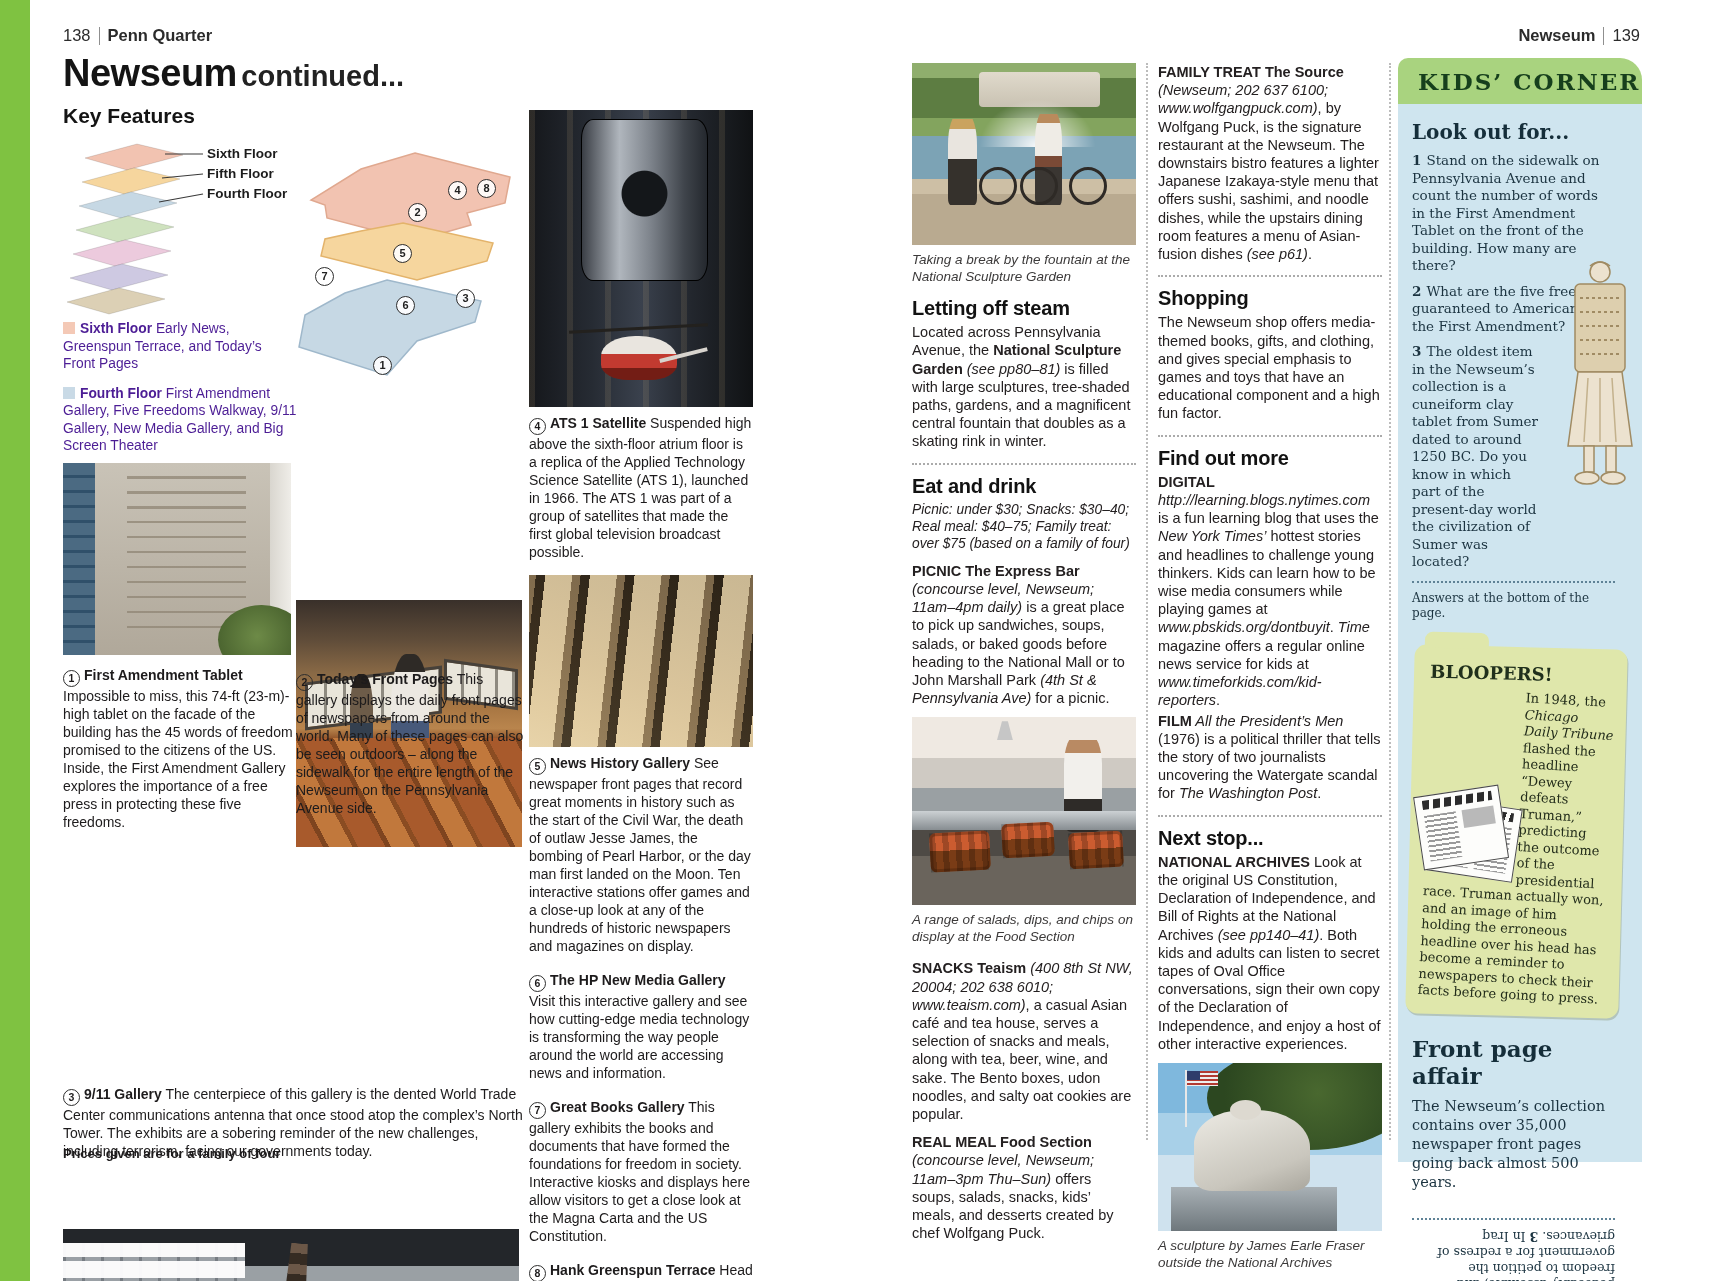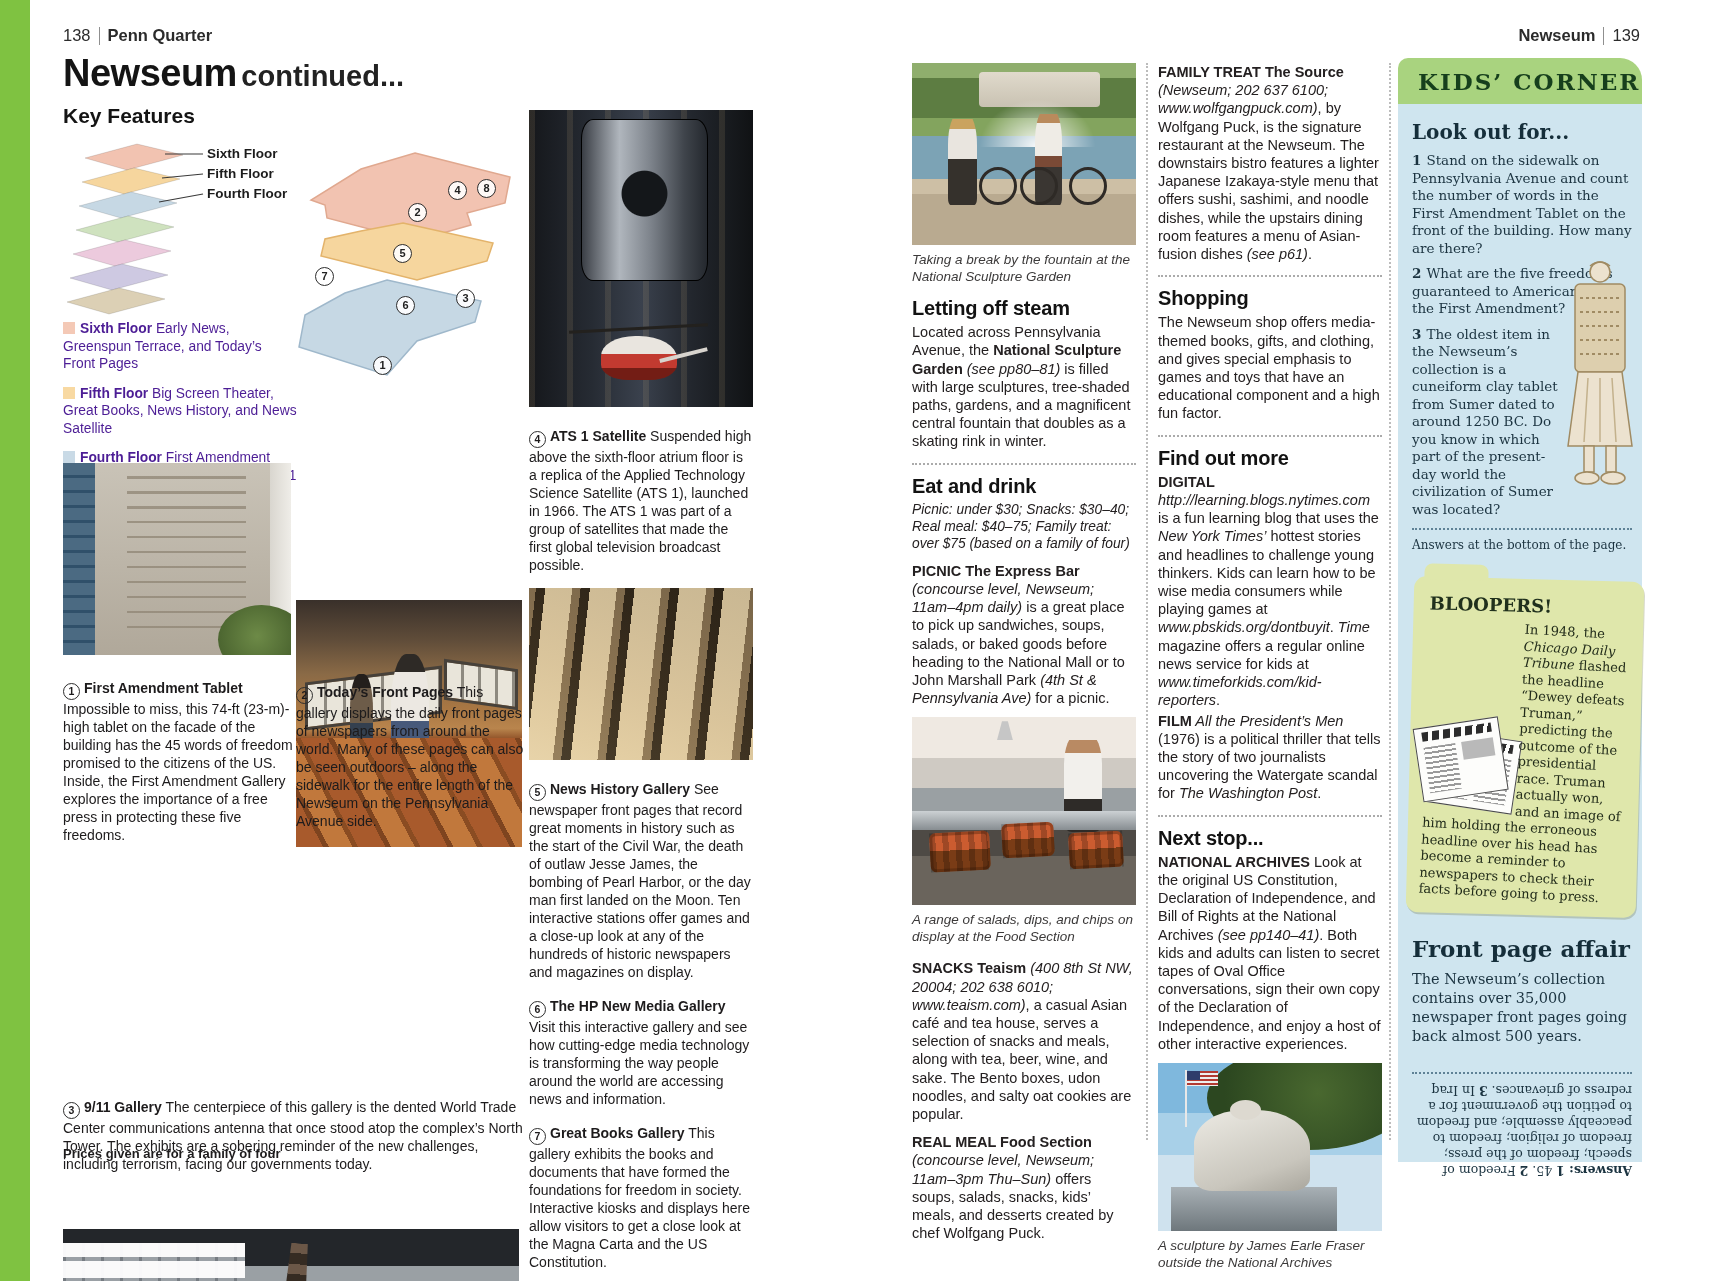--- a/index.html
+++ b/index.html
@@ -88,37 +88,37 @@
       background:radial-gradient(circle at 55% 45%,#49682f,#2c4720 75%);}
   .ph-arch .ped{position:absolute;left:6%;bottom:0;width:74%;height:26%;background:linear-gradient(180deg,#a8b0b5,#6e777c);}
   .ph-arch .fig{position:absolute;left:16%;bottom:24%;width:52%;height:48%;border-radius:42% 46% 16% 16%;
       background:linear-gradient(160deg,#eceae3,#c9c6bd 70%,#a9a69d);}
   .ph-arch .head{position:absolute;left:32%;bottom:66%;width:14%;height:12%;border-radius:50%;background:#ddd9d0;}
   .ph-arch .pole{position:absolute;left:12%;top:4%;width:2px;height:34%;background:#e8e8e8;}
   .ph-arch .flag{position:absolute;left:13%;top:5%;width:14%;height:9%;
       background:repeating-linear-gradient(180deg,#b23a32 0 2px,#eee 2px 4px);}
   .ph-arch .flag::after{content:"";position:absolute;left:0;top:0;width:40%;height:55%;background:#2e3d6b;}
   
-  .cap{font-size:14px;line-height:18px;color:#1d1b1c;margin-top:20px;}
+  .cap{font-size:14px;line-height:18px;color:#1d1b1c;margin-top:7px;}
   .capnum{display:inline-block;width:15px;height:15px;border:1.2px solid #2d2d2d;border-radius:50%;
           font-size:10.5px;font-weight:700;line-height:14px;text-align:center;margin-right:4px;vertical-align:-2px;}
   .col{position:absolute;width:224px;}
   .bodytext{font-size:14.5px;line-height:18.2px;color:#242021;}
   .bodytext p{margin:0 0 10px 0;}
   .h2{font-size:20px;font-weight:800;color:#121212;margin:4px 0 6px 0;letter-spacing:-0.2px;}
   .itcap{font-size:13.5px;line-height:17px;font-style:italic;color:#3c3a3a;margin:6px 0 14px 0;}
   .itpara{font-style:italic;}
   .dotline{border-top:2px dotted #ababab;margin:12px 0 12px 0;height:0;}
   .vdot{position:absolute;top:63px;height:1077px;width:0;border-left:2px dotted #bcbcbc;}
   .pricesnote{position:absolute;left:63px;top:1146px;font-size:13px;font-weight:700;color:#1d1b1c;}
   
   .sidebar{position:absolute;left:1398px;top:58px;width:244px;height:1104px;font-family:"DejaVu Serif",serif;}
   .kc-banner{height:46px;border-radius:10px 22px 0 0;display:flex;align-items:center;padding-left:20px;
              font-weight:700;font-size:23px;letter-spacing:2px;color:#163f1c;}
-  .kc-panel{position:relative;height:1058px;padding:14px 10px 0 14px;box-sizing:border-box;color:#1b3340;}
+  .kc-panel{position:relative;height:1058px;padding:14px 27px 0 14px;box-sizing:border-box;color:#1b3340;}
   .kc-h{font-size:20px;font-weight:700;margin:2px 0 8px 0;color:#152e3a;}
   .kc-item{font-size:13.5px;line-height:17.5px;margin-bottom:8px;}
   .kc-item .knum{font-weight:700;margin-right:5px;}
   .kc-item3{padding-right:72px;}
   .kc-dots{border-top:2px dotted #5f8296;margin:10px 0 8px 0;}
   .kc-note{font-size:12px;line-height:15px;margin-bottom:6px;}
   .bloop{position:relative;margin:26px -8px 20px -2px;border-radius:12px;padding:16px 14px 12px 16px;
          transform:rotate(1.5deg);box-shadow:1px 2px 0 rgba(90,100,40,.25);}
   .bloop::before{content:"";position:absolute;left:10px;top:-13px;width:64px;height:16px;border-radius:8px 8px 0 0;background:inherit;}
   .bloop-h{font-size:18px;font-weight:700;color:#20301c;margin-bottom:6px;}
@@ -198,23 +198,20 @@
     <span class="marker" style="left:131px;top:151px;">6</span>
     <span class="marker" style="left:191px;top:144px;">3</span>
     <span class="marker" style="left:108px;top:211px;">1</span>
   </div>
 
   <div class="legend">
     <div class="item">
       <span class="sw" style="background: rgb(244, 201, 182);"></span><b>Sixth Floor</b><span> Early News, Greenspun Terrace, and Today’s Front Pages</span>
     </div>
     <div class="item">
-      <span class="sw" style="background: rgb(248, 217, 162);"></span><b>Fifth Floor</b><span> Big Screen Theater, Great Books, News History, and News Satellite</span>
-    </div>
-    <div class="item">
       <span class="sw" style="background: rgb(201, 218, 230);"></span><b>Fourth Floor</b><span> First Amendment Gallery, Five Freedoms Walkway, 9/11 Gallery, New Media Gallery, and Big Screen Theater</span>
     </div>
   </div>
 
   <div class="photo ph-tablet abs" style="left:63px;top:463px;width:228px;height:192px;">
     <div class="glass"></div>
     <div class="stone">
         <div class="lines"></div>
       </div>
     <div class="pillar"></div>

